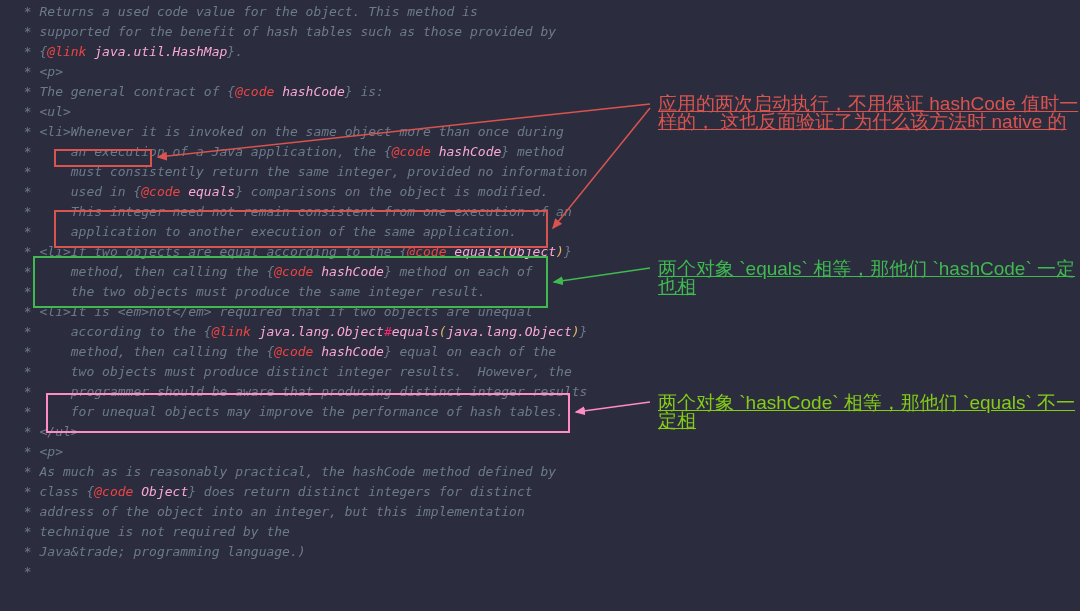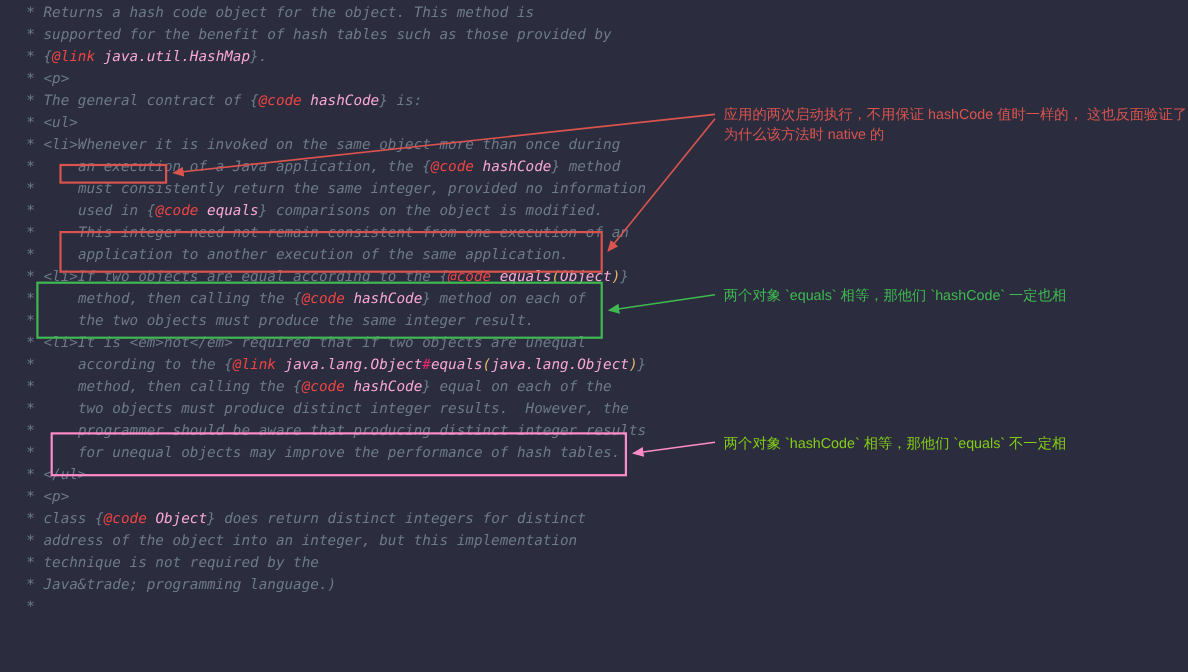--- a/index.html
+++ b/index.html
@@ -50,40 +50,41 @@
     border: 2px solid #ff8bc8;
     left: 46px; top: 393px;
     width: 524px; height: 40px;
     pointer-events: none;
   }
 
   .anno {
     position: absolute;
     font-family: "Microsoft YaHei", sans-serif;
     font-style: normal;
-    font-size: 13px;
+    font-size: 19px;
     line-height: 18px;
     pointer-events: none;
+    text-decoration: underline;
   }
   .anno-red { color: #d9534f; left: 658px; top: 95px; }
   .anno-green { color: #3fb950; left: 658px; top: 260px; }
   .anno-pink { color: #84cc16; left: 658px; top: 394px; }
 
   svg.arrows {
     position: absolute;
     top: 0; left: 0;
     width: 1080px; height: 611px;
     pointer-events: none;
   }
 </style>
 </head>
 <body>
 
 <div id="code">
-    <div class="line"><span class="ast"> * </span><span>Returns a hash code object for the object. This method is</span></div>
+    <div class="line"><span class="ast"> * </span><span>Returns a used code value for the object. This method is</span></div>
     <div class="line"><span class="ast"> * </span><span>supported for the benefit of hash tables such as those provided by</span></div>
     <div class="line"><span class="ast"> * </span><span class="lbrace">{</span><span class="tag">@link</span><span> </span><span class="type">java.util.HashMap</span><span class="lbrace">}</span><span>.</span></div>
     <div class="line"><span class="ast"> * </span><span>&lt;p&gt;</span></div>
     <div class="line"><span class="ast"> * </span><span>The general contract of </span><span class="lbrace">{</span><span class="tag">@code</span><span> </span><span class="type">hashCode</span><span class="lbrace">}</span><span> is:</span></div>
     <div class="line"><span class="ast"> * </span><span>&lt;ul&gt;</span></div>
     <div class="line"><span class="ast"> * </span><span>&lt;li&gt;Whenever it is invoked on the same object more than once during</span></div>
     <div class="line"><span class="ast"> *     </span><span>an execution of a Java application, the </span><span class="lbrace">{</span><span class="tag">@code</span><span> </span><span class="type">hashCode</span><span class="lbrace">}</span><span> method</span></div>
     <div class="line"><span class="ast"> *     </span><span>must consistently return the same integer, provided no information</span></div>
     <div class="line"><span class="ast"> *     </span><span>used in </span><span class="lbrace">{</span><span class="tag">@code</span><span> </span><span class="type">equals</span><span class="lbrace">}</span><span> comparisons on the object is modified.</span></div>
     <div class="line"><span class="ast"> *     </span><span>This integer need not remain consistent from one execution of an</span></div>
@@ -92,20 +93,21 @@
     <div class="line"><span class="ast"> *     </span><span>method, then calling the </span><span class="lbrace">{</span><span class="tag">@code</span><span> </span><span class="type">hashCode</span><span class="lbrace">}</span><span> method on each of</span></div>
     <div class="line"><span class="ast"> *     </span><span>the two objects must produce the same integer result.</span></div>
     <div class="line"><span class="ast"> * </span><span>&lt;li&gt;It is &lt;em&gt;not&lt;/em&gt; required that if two objects are unequal</span></div>
     <div class="line"><span class="ast"> *     </span><span>according to the </span><span class="lbrace">{</span><span class="tag">@link</span><span> </span><span class="type">java.lang.Object</span><span class="kw">#</span><span class="type">equals</span><span class="paren">(</span><span class="type">java.lang.Object</span><span class="paren">)</span><span class="lbrace">}</span></div>
     <div class="line"><span class="ast"> *     </span><span>method, then calling the </span><span class="lbrace">{</span><span class="tag">@code</span><span> </span><span class="type">hashCode</span><span class="lbrace">}</span><span> equal on each of the</span></div>
     <div class="line"><span class="ast"> *     </span><span>two objects must produce distinct integer results.  However, the</span></div>
     <div class="line"><span class="ast"> *     </span><span>programmer should be aware that producing distinct integer results</span></div>
     <div class="line"><span class="ast"> *     </span><span>for unequal objects may improve the performance of hash tables.</span></div>
     <div class="line"><span class="ast"> * </span><span>&lt;/ul&gt;</span></div>
     <div class="line"><span class="ast"> * </span><span>&lt;p&gt;</span></div>
+    <div class="line"><span class="ast"> * </span><span>As much as is reasonably practical, the hashCode method defined by</span></div>
     <div class="line"><span class="ast"> * </span><span>class </span><span class="lbrace">{</span><span class="tag">@code</span><span> </span><span class="type">Object</span><span class="lbrace">}</span><span> does return distinct integers for distinct</span></div>
     <div class="line"><span class="ast"> * </span><span>address of the object into an integer, but this implementation</span></div>
     <div class="line"><span class="ast"> * </span><span>technique is not required by the</span></div>
     <div class="line"><span class="ast"> * </span><span>Java&amp;trade; programming language.)</span></div>
     <div class="line"><span class="ast"> *</span></div>
   </div>
 
 <div class="box-red-small"></div>
 <div class="box-red-big"></div>
 <div class="box-green"></div>

